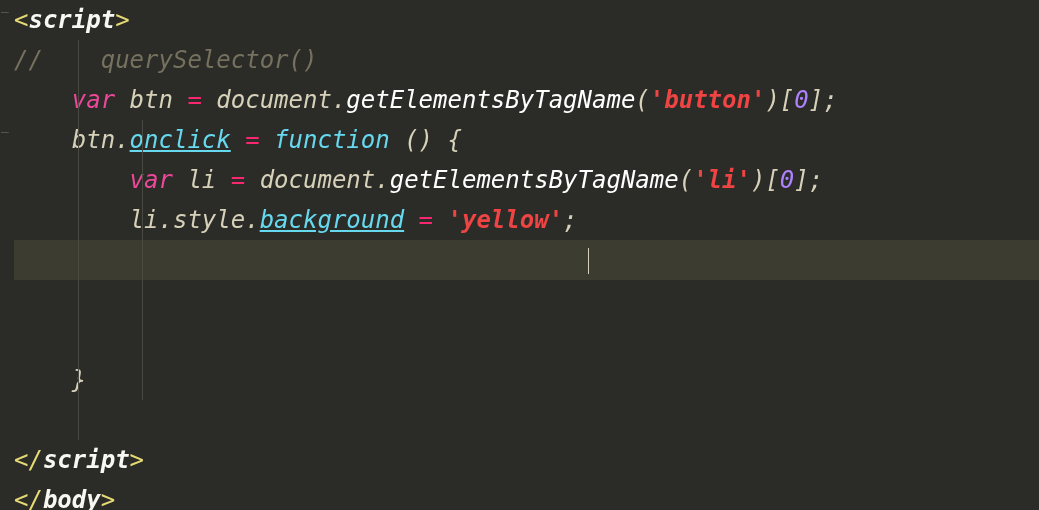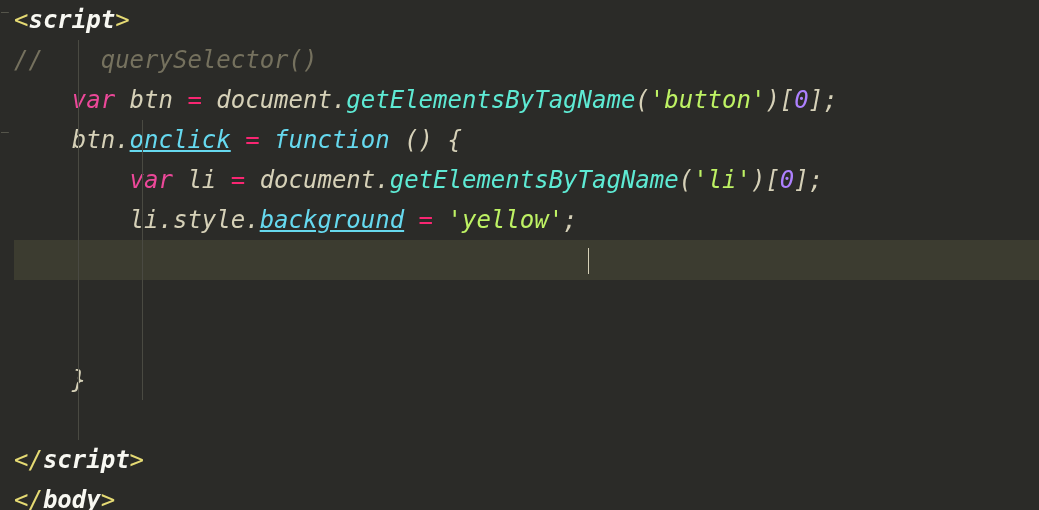--- a/index.html
+++ b/index.html
@@ -37,23 +37,23 @@
     background:#4a4a42;
   }
 
   
   .punc  { color:#d6d1b8; }             
   .ang   { color:#e6db74; }             
   .tag,  .bold { color:#f8f8f2; font-weight:bold; } 
   .cmt   { color:#75715e; }             
   .kw    { color:#ec4899; }             
   .op    { color:#f92672; }             
-  .fn    { color:#5eead4;text-align:center; }             
+  .fn    { color:#ffffff;text-align:center; }             
   .id    { color:#66d9ef;text-decoration:underline; }             
-  .str   { color:#bef264; }             
+  .str   { color:#ef4444;font-weight:bold; }             
   .num   { color:#ae81ff; }             
   .sky   { color:#66d9ef;text-align:center; }             
 </style>
 </head>
 <body>
 
 
 
 
 <div class="hl" style="top: 240px;"></div>

